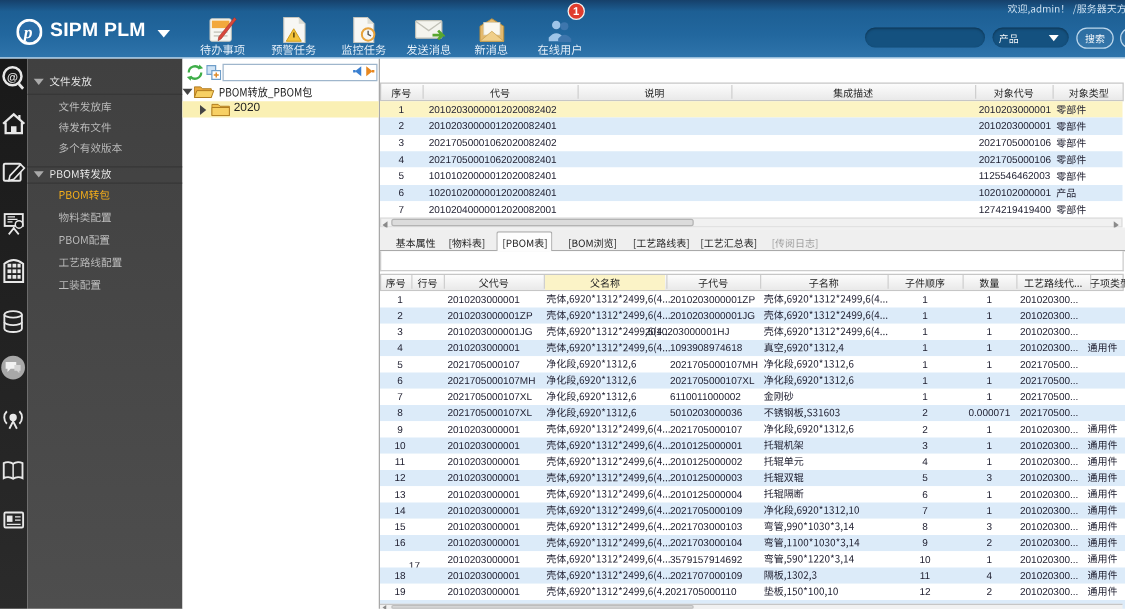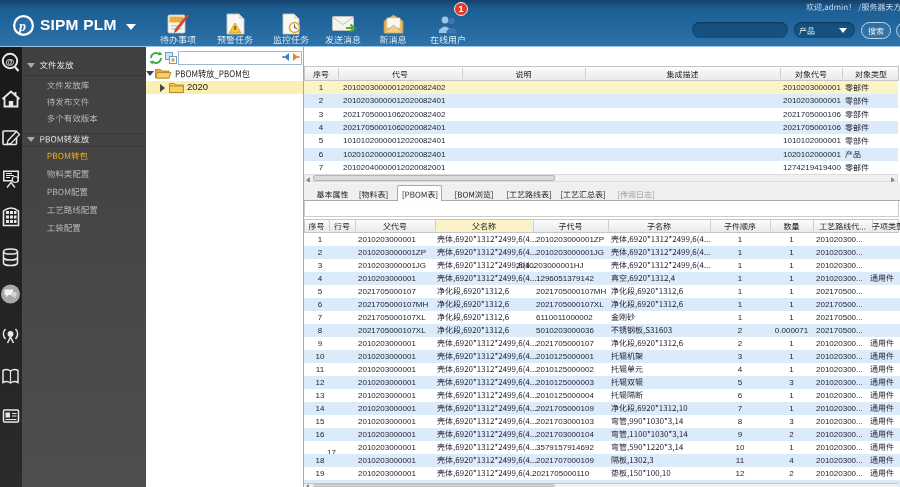--- a/index.html
+++ b/index.html
@@ -150,21 +150,21 @@
 <div style="position:absolute;left:304px;top:107.7px;width:34px;height:13.3px;font-size:8px;color:#223;line-height:13.3px;text-align:center">3</div>
 <div style="position:absolute;left:343px;top:107.7px;width:130px;height:13.3px;font-size:8px;color:#223;line-height:13.3px">20217050001062020082402</div>
 <div style="position:absolute;left:783px;top:107.7px;width:60px;height:13.3px;font-size:8px;color:#223;line-height:13.3px">2021705000106</div>
 <div style="position:absolute;left:304px;top:121.0px;width:594px;height:13.3px;background:#dcebf9"></div>
 <div style="position:absolute;left:304px;top:121.0px;width:34px;height:13.3px;font-size:8px;color:#223;line-height:13.3px;text-align:center">4</div>
 <div style="position:absolute;left:343px;top:121.0px;width:130px;height:31px;font-size:8px;color:#223;line-height:13.3px">20217050001062020082401</div>
 <div style="position:absolute;left:783px;top:121.0px;width:60px;height:13.3px;font-size:8px;color:#223;line-height:13.3px">2021705000106</div>
 <div style="position:absolute;left:304px;top:134.4px;width:594px;height:13.3px;background:#ffffff"></div>
 <div style="position:absolute;left:304px;top:134.4px;width:34px;height:13.3px;font-size:8px;color:#223;line-height:13.3px;text-align:center">5</div>
 <div style="position:absolute;left:343px;top:134.4px;width:130px;height:13.3px;font-size:8px;color:#223;line-height:13.3px">10101020000012020082401</div>
-<div style="position:absolute;left:783px;top:134.4px;width:60px;height:13.3px;font-size:8px;color:#223;line-height:13.3px">1010102000001</div>
+<div style="position:absolute;left:783px;top:134.4px;width:60px;height:13.3px;font-size:8px;color:#223;line-height:13.3px">1125546462003</div>
 <div style="position:absolute;left:304px;top:147.7px;width:594px;height:13.3px;background:#dcebf9"></div>
 <div style="position:absolute;left:304px;top:147.7px;width:34px;height:13.3px;font-size:8px;color:#223;line-height:13.3px;text-align:center">6</div>
 <div style="position:absolute;left:343px;top:147.7px;width:130px;height:13.3px;font-size:8px;color:#223;line-height:13.3px">10201020000012020082401</div>
 <div style="position:absolute;left:783px;top:147.7px;width:60px;height:13.3px;font-size:8px;color:#223;line-height:13.3px">1020102000001</div>
 <div style="position:absolute;left:304px;top:161.0px;width:594px;height:13.3px;background:#ffffff"></div>
 <div style="position:absolute;left:304px;top:161.0px;width:34px;height:13.3px;font-size:8px;color:#223;line-height:13.3px;text-align:center">7</div>
 <div style="position:absolute;left:343px;top:161.0px;width:130px;height:13.3px;font-size:8px;color:#223;line-height:13.3px">20102040000012020082001</div>
 <div style="position:absolute;left:783px;top:161.0px;width:60px;height:13.3px;font-size:8px;color:#223;line-height:13.3px">1274219419400</div>
 <div style="position:absolute;left:304px;top:174.4px;width:594px;height:7.6px;background:#f1f1f1;border:1px solid #dcdcdc;box-sizing:border-box"></div>
 <div style="position:absolute;left:306px;top:176.5px;width:0;height:0;border-top:3px solid transparent;border-bottom:3px solid transparent;border-right:4px solid #8a8a8a"></div>
@@ -203,21 +203,21 @@
 <div style="position:absolute;left:304px;top:258.5px;width:32px;height:13.0px;font-size:8px;color:#223;line-height:13.0px;text-align:center">3</div>
 <div style="position:absolute;left:358px;top:258.5px;width:80px;height:13.0px;font-size:8px;color:#223;line-height:13.0px">2010203000001JG</div>
 <div style="position:absolute;left:816px;top:258.5px;width:56px;height:13.0px;font-size:8px;color:#223;line-height:13.0px">201020300...</div>
 <div style="position:absolute;left:516px;top:258.5px;width:80px;height:13.0px;font-size:8px;color:#223;line-height:13.0px">2010203000001HJ</div>
 <div style="position:absolute;left:710px;top:258.5px;width:60px;height:13.0px;font-size:8px;color:#223;line-height:13.0px;text-align:center">1</div>
 <div style="position:absolute;left:770px;top:258.5px;width:43px;height:13.0px;font-size:8px;color:#223;line-height:13.0px;text-align:center">1</div>
 <div style="position:absolute;left:304px;top:271.5px;width:596px;height:13.0px;background:#dcebf9;overflow:hidden"></div>
 <div style="position:absolute;left:304px;top:271.5px;width:32px;height:13.0px;font-size:8px;color:#223;line-height:13.0px;text-align:center">4</div>
 <div style="position:absolute;left:358px;top:271.5px;width:80px;height:13.0px;font-size:8px;color:#223;line-height:13.0px">2010203000001</div>
 <div style="position:absolute;left:816px;top:271.5px;width:56px;height:13.0px;font-size:8px;color:#223;line-height:13.0px">201020300...</div>
-<div style="position:absolute;left:536px;top:271.5px;width:80px;height:13.0px;font-size:8px;color:#223;line-height:13.0px">1296051379142</div>
+<div style="position:absolute;left:536px;top:271.5px;width:80px;height:13.0px;font-size:8px;color:#223;line-height:13.0px">1093908974618</div>
 <div style="position:absolute;left:710px;top:271.5px;width:60px;height:13.0px;font-size:8px;color:#223;line-height:13.0px;text-align:center">1</div>
 <div style="position:absolute;left:770px;top:271.5px;width:43px;height:13.0px;font-size:8px;color:#223;line-height:13.0px;text-align:center">1</div>
 <div style="position:absolute;left:304px;top:284.5px;width:596px;height:13.0px;background:#ffffff;overflow:hidden"></div>
 <div style="position:absolute;left:304px;top:284.5px;width:32px;height:13.0px;font-size:8px;color:#223;line-height:13.0px;text-align:center">5</div>
 <div style="position:absolute;left:358px;top:284.5px;width:80px;height:13.0px;font-size:8px;color:#223;line-height:13.0px">2021705000107</div>
 <div style="position:absolute;left:816px;top:284.5px;width:56px;height:13.0px;font-size:8px;color:#223;line-height:13.0px">202170500...</div>
 <div style="position:absolute;left:536px;top:284.5px;width:80px;height:13.0px;font-size:8px;color:#223;line-height:13.0px">2021705000107MH</div>
 <div style="position:absolute;left:710px;top:284.5px;width:60px;height:13.0px;font-size:8px;color:#223;line-height:13.0px;text-align:center">1</div>
 <div style="position:absolute;left:770px;top:284.5px;width:43px;height:13.0px;font-size:8px;color:#223;line-height:13.0px;text-align:center">1</div>
 <div style="position:absolute;left:304px;top:297.5px;width:596px;height:13.0px;background:#dcebf9;overflow:hidden"></div>

